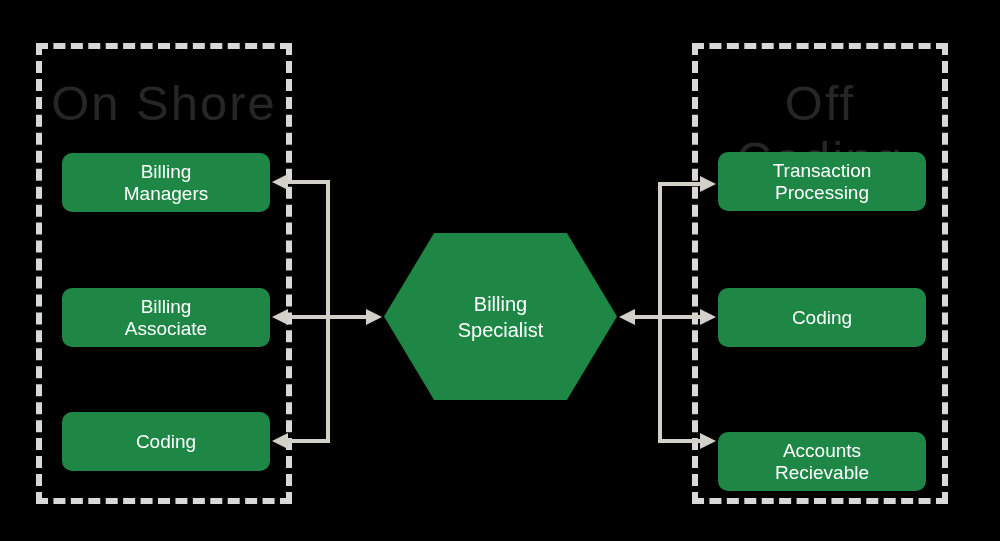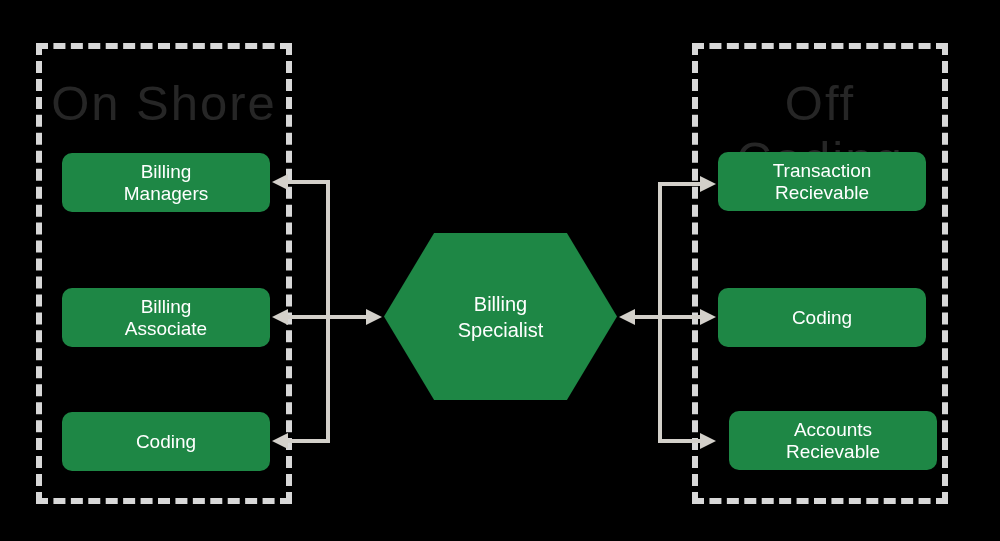--- a/index.html
+++ b/index.html
@@ -48,21 +48,21 @@
     line-height: 1.15;
     white-space: pre-line;
   }
   .node-col-left  { left: 62px; }
   .node-col-right { left: 718px; }
   .row-1-left  { top: 153px; }
   .row-2-left  { top: 288px; }
   .row-3-left  { top: 412px; }
   .row-1-right { top: 152px; }
   .row-2-right { top: 288px; }
-  .row-3-right { top: 411px; margin-left: 11px; }
+  .row-3-right { top: 432px; }
   .hexagon {
     position: absolute;
     left: 384px;
     top: 233px;
     width: 233px;
     height: 167px;
     background: var(--green, #1e8745);
     clip-path: polygon(21.5% 0, 78.5% 0, 100% 50%, 78.5% 100%, 21.5% 100%, 0 50%);
     display: flex;
     align-items: center;
@@ -134,18 +134,18 @@
   <div class="node node-col-left row-1-left">Billing
 Managers</div>
   <div class="node node-col-left row-2-left">Billing
 Associate</div>
   <div class="node node-col-left row-3-left">Coding</div>
 
   <div class="hexagon">Billing
 Specialist</div>
 
   <div class="node node-col-right row-1-right">Transaction
-Recievable</div>
+Processing</div>
   <div class="node node-col-right row-2-right">Coding</div>
   <div class="node node-col-right row-3-right">Accounts
 Recievable</div>
 
 </div>
 
 </body></html>

